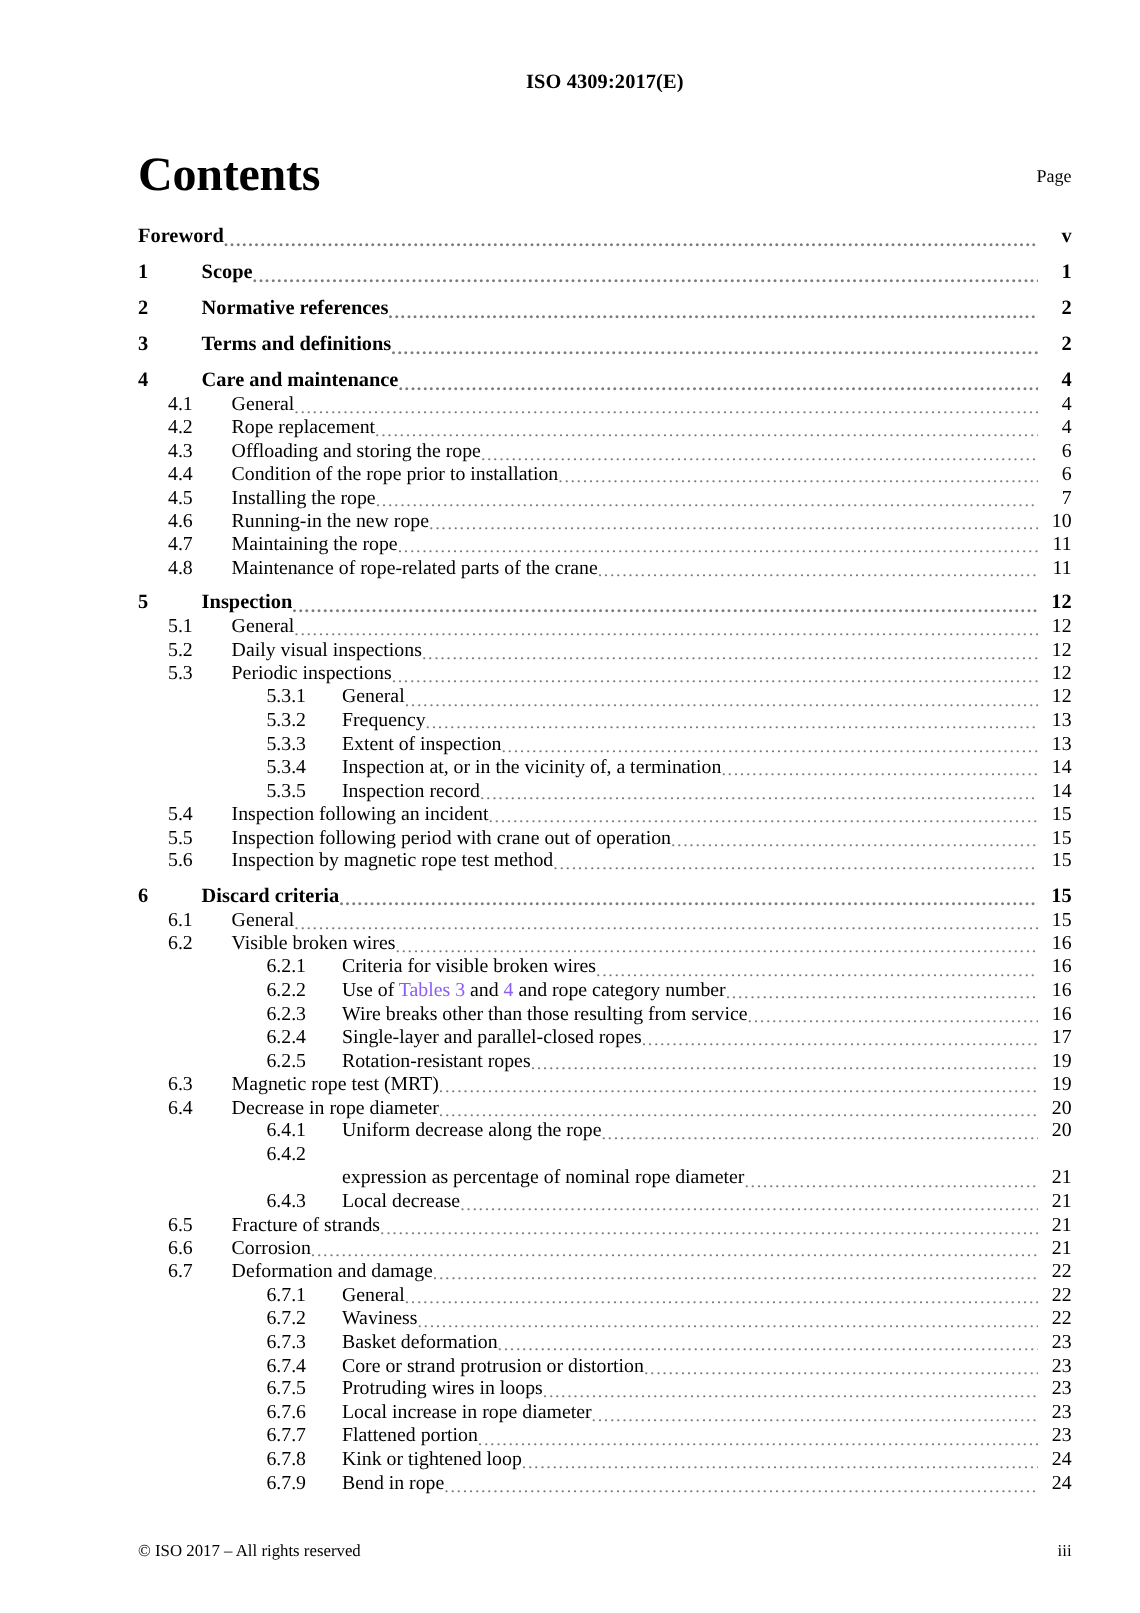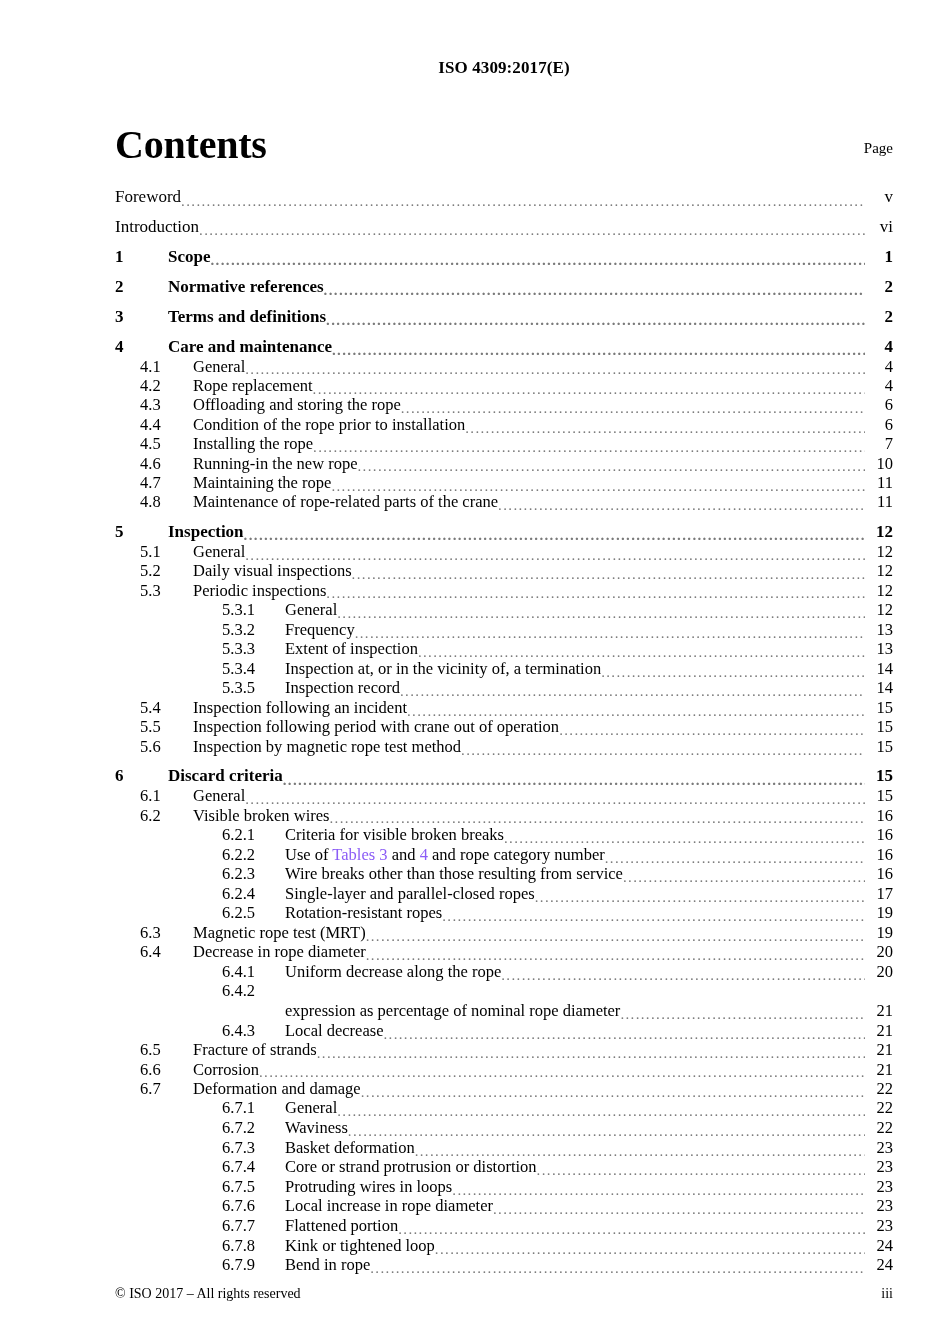--- a/index.html
+++ b/index.html
@@ -106,21 +106,21 @@
   }
   .toc-entry .pg {
     flex: 0 0 auto;
     text-align: right;
     min-width: 26px;
     padding-left: 2px;
   }
 
   
   .lvl0 {
-    font-weight: normal;
+    font-weight: bold;
     font-size: 17px;
     line-height: 21px;
     margin-bottom: 8.5px;
   }
   .lvl0 .num { width: 0; }
   .lvl0 .dots { height: 21px; }
 
   
   .lvl1 {
     font-weight: bold;
@@ -203,26 +203,20 @@
     <div class="page-label">Page</div>
   </div>
 
   <div class="toc" id="toc-root">
       <div class="toc-entry lvl0">
         <span class="num"></span>
         <span class="label">Foreword</span>
         <span class="dots"></span>
         <span class="pg">v</span>
       </div>
-      <div class="toc-entry lvl0">
-        <span class="num"></span>
-        <span class="label">Introduction</span>
-        <span class="dots"></span>
-        <span class="pg">vi</span>
-      </div>
       <div class="toc-entry lvl1">
         <span class="num">1</span>
         <span class="label">Scope</span>
         <span class="dots"></span>
         <span class="pg">1</span>
       </div>
       <div class="toc-entry lvl1">
         <span class="num">2</span>
         <span class="label">Normative references</span>
         <span class="dots"></span>
@@ -373,21 +367,21 @@
         <span class="pg">15</span>
       </div>
       <div class="toc-entry lvl2">
         <span class="num">6.2</span>
         <span class="label">Visible broken wires</span>
         <span class="dots"></span>
         <span class="pg">16</span>
       </div>
       <div class="toc-entry lvl3">
         <span class="num">6.2.1</span>
-        <span class="label">Criteria for visible broken breaks</span>
+        <span class="label">Criteria for visible broken wires</span>
         <span class="dots"></span>
         <span class="pg">16</span>
       </div>
       <div class="toc-entry lvl3">
         <span class="num">6.2.2</span>
         <span class="label"><span>Use of </span><span class="link">Tables 3</span><span> and </span><span class="link">4</span><span> and rope category number</span></span>
         <span class="dots"></span>
         <span class="pg">16</span>
       </div>
       <div class="toc-entry lvl3">

